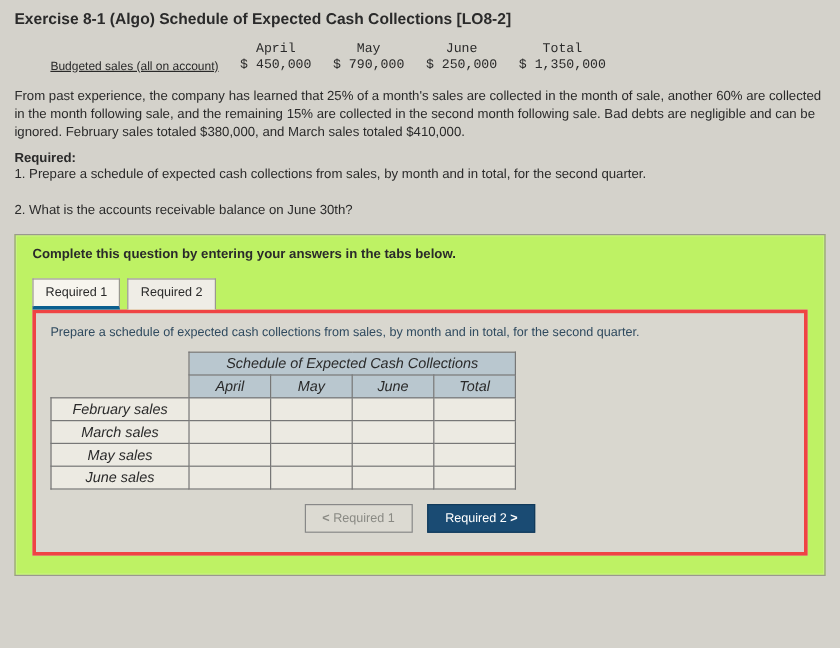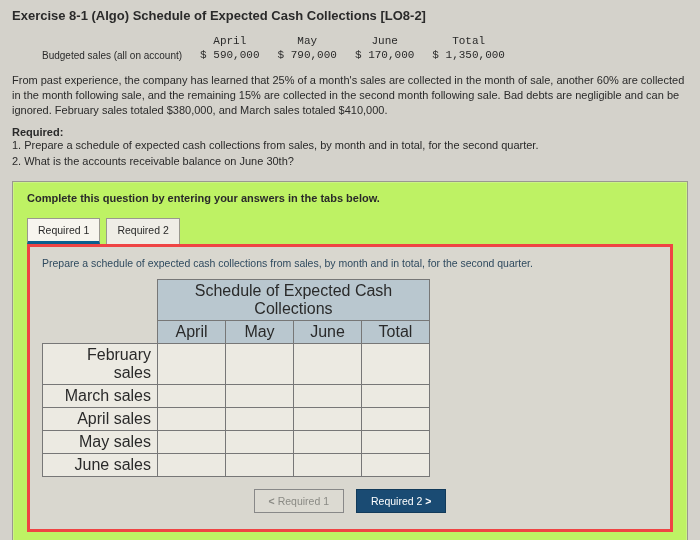--- a/index.html
+++ b/index.html
@@ -28,21 +28,21 @@
       margin-bottom: 8px;
     }
     .budget-table {
       margin: 8px 0 10px 20px;
       font-family: "Courier New", monospace;
       font-size: 11px;
     }
     .budget-table td { padding: 0 8px; }
     .budget-table .hdr { text-align: center; }
     .budget-table .val { text-align: right; }
-    .row-label { font-family: Arial, sans-serif; font-size: 10px; }
+    .row-label { font-family: Arial, sans-serif; font-size: 10px; text-decoration: underline; }
     .req-label { font-weight: bold; margin-top: 6px; }
     .panel {
       background: #bef264;
       border: 1px solid #9a988f;
       margin-top: 12px;
       padding: 10px 14px 16px 14px;
       box-shadow: inset 0 0 0 1px rgba(255,255,255,0.2);
     }
     .instr {
       font-weight: bold;
@@ -68,41 +68,42 @@
       border: 3px solid #ef4444;
       padding: 10px 12px 16px 12px;
     }
     .tabdesc {
       font-size: 10.5px;
       margin-bottom: 10px;
       color: #2f4a5f;
     }
     .sched {
       border-collapse: collapse;
-      font-size: 16px;
+      font-size: 12px;
+      font-style: italic;
     }
     .sched td, .sched th {
       border: 1px solid #777;
       background: #eceae2;
       padding: 2px 6px;
       height: 16px;
     }
     .sched th {
       background: #b9c7cf;
       text-align: center;
       font-weight: normal;
     }
     .sched th.title-row {
       background: #b9c7cf;
       font-weight: normal;
       text-align: center;
     }
     .sched .rowlabel {
       width: 115px;
-      text-align: right;
+      text-align: center;
       background: #eceae2;
     }
     .sched .datacell { width: 68px; }
     .navbtns { display: flex; gap: 12px; margin-top: 12px; justify-content: center; }
     .btn {
       padding: 5px 14px;
       font-size: 10.5px;
       border: 1px solid #888;
       cursor: pointer;
     }
@@ -128,32 +129,32 @@
     <tbody>
         <tr>
       <td></td>
       <td class="hdr">April</td>
       <td class="hdr">May</td>
       <td class="hdr">June</td>
       <td class="hdr">Total</td>
     </tr>
     <tr>
       <td class="row-label">Budgeted sales (all on account)</td>
-      <td class="val">$ 590,000</td>
+      <td class="val">$ 450,000</td>
       <td class="val">$ 790,000</td>
-      <td class="val">$ 170,000</td>
+      <td class="val">$ 250,000</td>
       <td class="val">$ 1,350,000</td>
     </tr>
   </tbody>
     </table>
 
   <div class="para">From past experience, the company has learned that 25% of a month's sales are collected in the month of sale, another 60% are collected in the month following sale, and the remaining 15% are collected in the second month following sale. Bad debts are negligible and can be ignored. February sales totaled $380,000, and March sales totaled $410,000.</div>
 
   <div class="req-label">Required:</div>
-  <div class="para" style="margin-bottom:2px">1. Prepare a schedule of expected cash collections from sales, by month and in total, for the second quarter.</div>
+  <div class="para" style="margin-bottom:16px">1. Prepare a schedule of expected cash collections from sales, by month and in total, for the second quarter.</div>
   <div class="para">2. What is the accounts receivable balance on June 30th?</div>
 
   <div class="panel">
     <div class="instr">Complete this question by entering your answers in the tabs below.</div>
 
     <div class="tabs">
       <div class="tab active">Required 1</div>
       <div class="tab">Required 2</div>
     </div>
 
@@ -175,27 +176,20 @@
         </tr>
         <tr>
           <td class="rowlabel">February sales</td>
           <td class="datacell"></td>
           <td class="datacell"></td>
           <td class="datacell"></td>
           <td class="datacell"></td>
         </tr>
         <tr>
           <td class="rowlabel">March sales</td>
-          <td class="datacell"></td>
-          <td class="datacell"></td>
-          <td class="datacell"></td>
-          <td class="datacell"></td>
-        </tr>
-        <tr>
-          <td class="rowlabel">April sales</td>
           <td class="datacell"></td>
           <td class="datacell"></td>
           <td class="datacell"></td>
           <td class="datacell"></td>
         </tr>
         <tr>
           <td class="rowlabel">May sales</td>
           <td class="datacell"></td>
           <td class="datacell"></td>
           <td class="datacell"></td>

